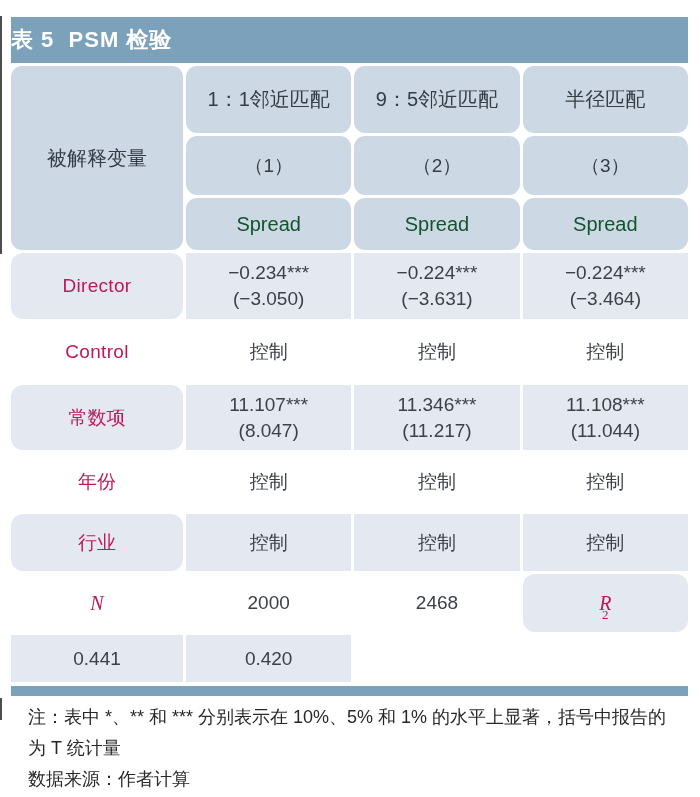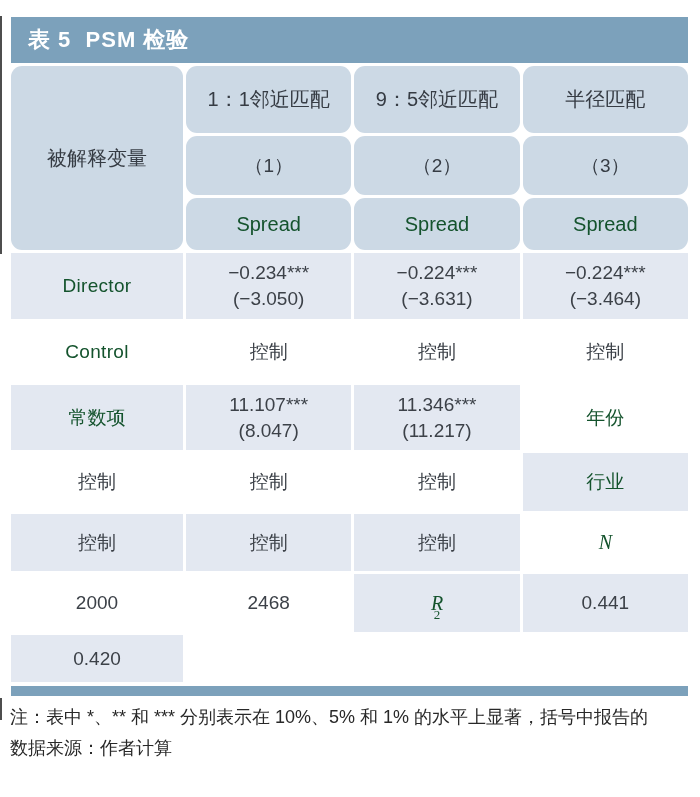--- a/index.html
+++ b/index.html
@@ -29,21 +29,20 @@
     left: 11px;
     top: 17px;
     width: 677px;
   }
 
   .title-bar {
     height: 46px;
     background: #7ca1bb;
     display: flex;
     align-items: center;
-    padding-left: 17px;
   }
   .title-bar .title {
     color: #ffffff;
     font-size: 22px;
     font-weight: bold;
     letter-spacing: 1px;
     white-space: pre;
   }
 
   .grid {
@@ -66,21 +65,21 @@
   }
   .bg-header { background: #ccd9e5; border-radius: 11px; }
   .bg-light  { background: #e3e8f1; }
   .bg-white  { background: #ffffff; }
 
   .corner { grid-column: 1; grid-row: 1 / 4; font-size: 20px; color: #363c44; }
   .h-group  { font-size: 20px; color: #363c44; }
   .h-num    { font-size: 19px; color: #363c44; }
   .h-depvar { font-size: 20px; color: #14532d; }
 
-  .row-label { font-size: 19px; color: #14532d; }
+  .row-label { font-size: 19px; color: #be185d; border-radius: 12px; }
   .row-label.latin { letter-spacing: 0.3px; }
   .row-label.math {
     font-family: "Liberation Serif", "DejaVu Serif", serif;
     font-style: italic;
     font-size: 20px;
   }
   .row-label.math sup {
     font-style: normal;
     font-size: 13px;
     line-height: 0;
@@ -96,21 +95,21 @@
 
   .notes {
     position: absolute;
     left: 10px;
     top: 702px;
     width: 682px;
     color: #282828;
     font-size: 18px;
     line-height: 31px;
   }
-  .notes .note-line { white-space: pre; }
+  .notes .note-line { white-space: pre; margin-left: 18px; }
 </style>
 </head>
 <body>
 
 <div class="page">
 
   <div class="edge-artifact a1"></div>
   <div class="edge-artifact a2"></div>
 
   <div class="table-wrap">
@@ -155,20 +154,24 @@
       <div class="cell bg-white">控制</div>
 
       <div class="cell bg-light row-label">常数项</div>
       <div class="cell bg-light">
         <div class="line">11.107***</div>
         <div class="line">(8.047)</div>
       </div>
       <div class="cell bg-light">
         <div class="line">11.346***</div>
         <div class="line">(11.217)</div>
+      </div>
+      <div class="cell bg-light">
+        <div class="line">11.108***</div>
+        <div class="line">(11.044)</div>
       </div>
 
       <div class="cell bg-white row-label">年份</div>
       <div class="cell bg-white">控制</div>
       <div class="cell bg-white">控制</div>
       <div class="cell bg-white">控制</div>
 
       <div class="cell bg-light row-label">行业</div>
       <div class="cell bg-light">控制</div>
       <div class="cell bg-light">控制</div>
@@ -186,16 +189,17 @@
       <div class="cell bg-light">0.420</div>
 
     </div>
 
     <div class="bottom-bar"></div>
 
   </div>
 
   <div class="notes">
     <div class="note-line">注：表中 *、** 和 *** 分别表示在 10%、5% 和 1% 的水平上显著，括号中报告的</div>
+    <div class="note-line">为 T 统计量</div>
     <div class="note-line">数据来源：作者计算</div>
   </div>
 
 </div>
 
 </body></html>

